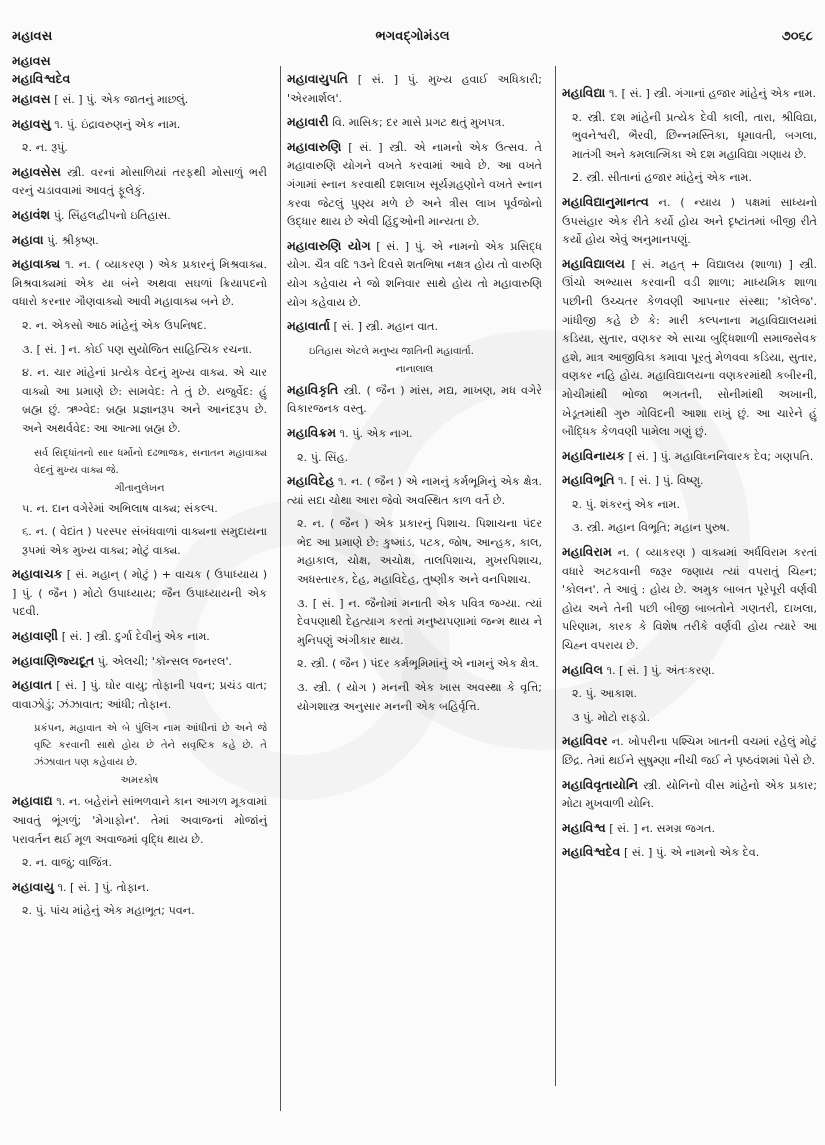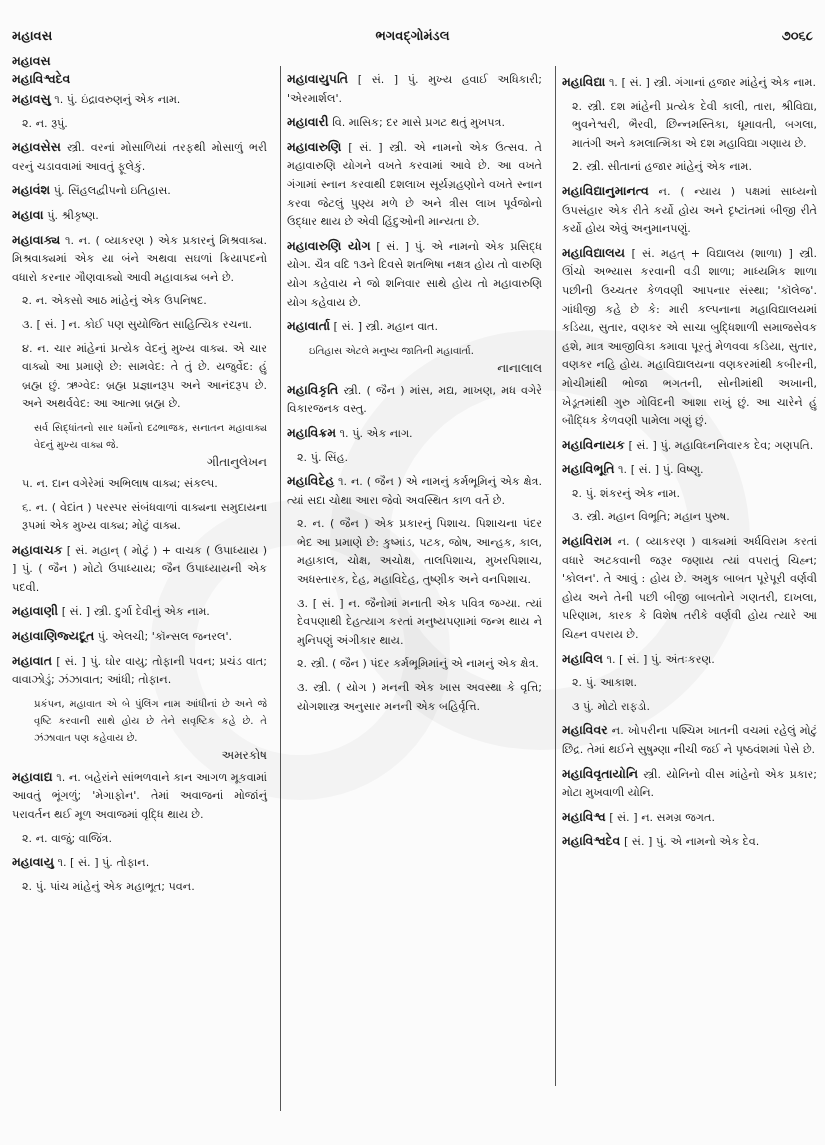--- a/index.html
+++ b/index.html
@@ -9,29 +9,29 @@
                border-radius:50%; border:60px solid rgba(0,0,0,0.035); box-sizing:border-box; pointer-events:none; }
   .watermark2 { position:absolute; left:150px; top:500px; width:300px; height:300px;
                border-radius:50%; border:45px solid rgba(0,0,0,0.03); box-sizing:border-box; pointer-events:none; }
   .header { position:absolute; top:26px; left:12px; right:12px; height:20px; display:flex;
             justify-content:space-between; align-items:center; font-weight:bold; font-size:13px; }
   .header .center { position:absolute; left:50%; transform:translateX(-50%); }
   .guide { position:absolute; top:52px; left:12px; font-weight:bold; font-size:12.5px; line-height:18px; }
   .col { position:absolute; top:90px; font-size:11.2px; line-height:18.6px; text-align:justify; }
   .col1 { left:12px; width:255px; top:90px; }
   .col2 { left:287px; width:255px; top:70px; }
-  .col3 { left:562px; width:255px; top:73px; }
+  .col3 { left:562px; width:255px; top:84px; }
   .divider { position:absolute; top:66px; width:1px; background:#555; }
   .d1 { left:280px; height:1045px; }
   .d2 { left:555px; height:1020px; }
   .entry { margin:0 0 5px 0; }
   .hw { font-weight:bold; font-size:12.5px; }
   .sense { margin:0 0 5px 10px; }
   .quote { margin:0 0 5px 22px; font-size:10px; line-height:17px; }
-  .cite { text-align:right; font-size:12px; line-height:15px; margin:-3px 0 5px 0; }
+  .cite { text-align:center; font-size:10px; line-height:15px; margin:-3px 0 5px 0; }
 </style>
 </head>
 <body>
 
 <div class="watermark"></div>
 <div class="watermark2"></div>
 
 <div class="header">
   <span>મહાવસ</span>
   <span class="center">ભગવદ્ગોમંડલ</span>
@@ -40,20 +40,21 @@
 
 <div class="guide">
   <div>મહાવસ</div>
   <div>મહાવિશ્વદેવ</div>
 </div>
 
 <div class="divider d1"></div>
 <div class="divider d2"></div>
 
 <div class="col col1">
+    <div class="entry"><span class="hw">મહાવસ</span> <span>[ સં. ] પું. એક જાતનું માછલું.</span></div>
     <div class="entry"><span class="hw">મહાવસુ</span> <span>૧. પું. ઇંદ્રાવરુણનું એક નામ.</span></div>
     <div class="sense">૨. ન. રૂપું.</div>
     <div class="entry"><span class="hw">મહાવસેસ</span> <span>સ્ત્રી. વરનાં મોસાળિયાં તરફથી મોસાળું ભરી વરનું ચડાવવામાં આવતું ફૂલેકું.</span></div>
     <div class="entry"><span class="hw">મહાવંશ</span> <span>પું. સિંહલદ્વીપનો ઇતિહાસ.</span></div>
     <div class="entry"><span class="hw">મહાવા</span> <span>પું. શ્રીકૃષ્ણ.</span></div>
     <div class="entry"><span class="hw">મહાવાક્ય</span> <span>૧. ન. ( વ્યાકરણ ) એક પ્રકારનું મિશ્રવાક્ય. મિશ્રવાક્યમાં એક યા બંને અથવા સઘળાં ક્રિયાપદનો વધારો કરનાર ગૌણવાક્યો આવી મહાવાક્ય બને છે.</span></div>
     <div class="sense">૨. ન. એકસો આઠ માંહેનું એક ઉપનિષદ.</div>
     <div class="sense">૩. [ સં. ] ન. કોઈ પણ સુયોજિત સાહિત્યિક રચના.</div>
     <div class="sense">૪. ન. ચાર માંહેનાં પ્રત્યેક વેદનું મુખ્ય વાક્ય. એ ચાર વાક્યો આ પ્રમાણે છે: સામવેદ: તે તું છે. યજુર્વેદ: હું બ્રહ્મ છું. ઋગ્વેદ: બ્રહ્મ પ્રજ્ઞાનરૂપ અને આનંદરૂપ છે. અને અથર્વવેદ: આ આત્મા બ્રહ્મ છે.</div>
     <div class="quote">સર્વ સિદ્ધાંતનો સાર ધર્મોનો દઢભાજક, સનાતન મહાવાક્ય વેદનું મુખ્ય વાક્ય જે.</div>

